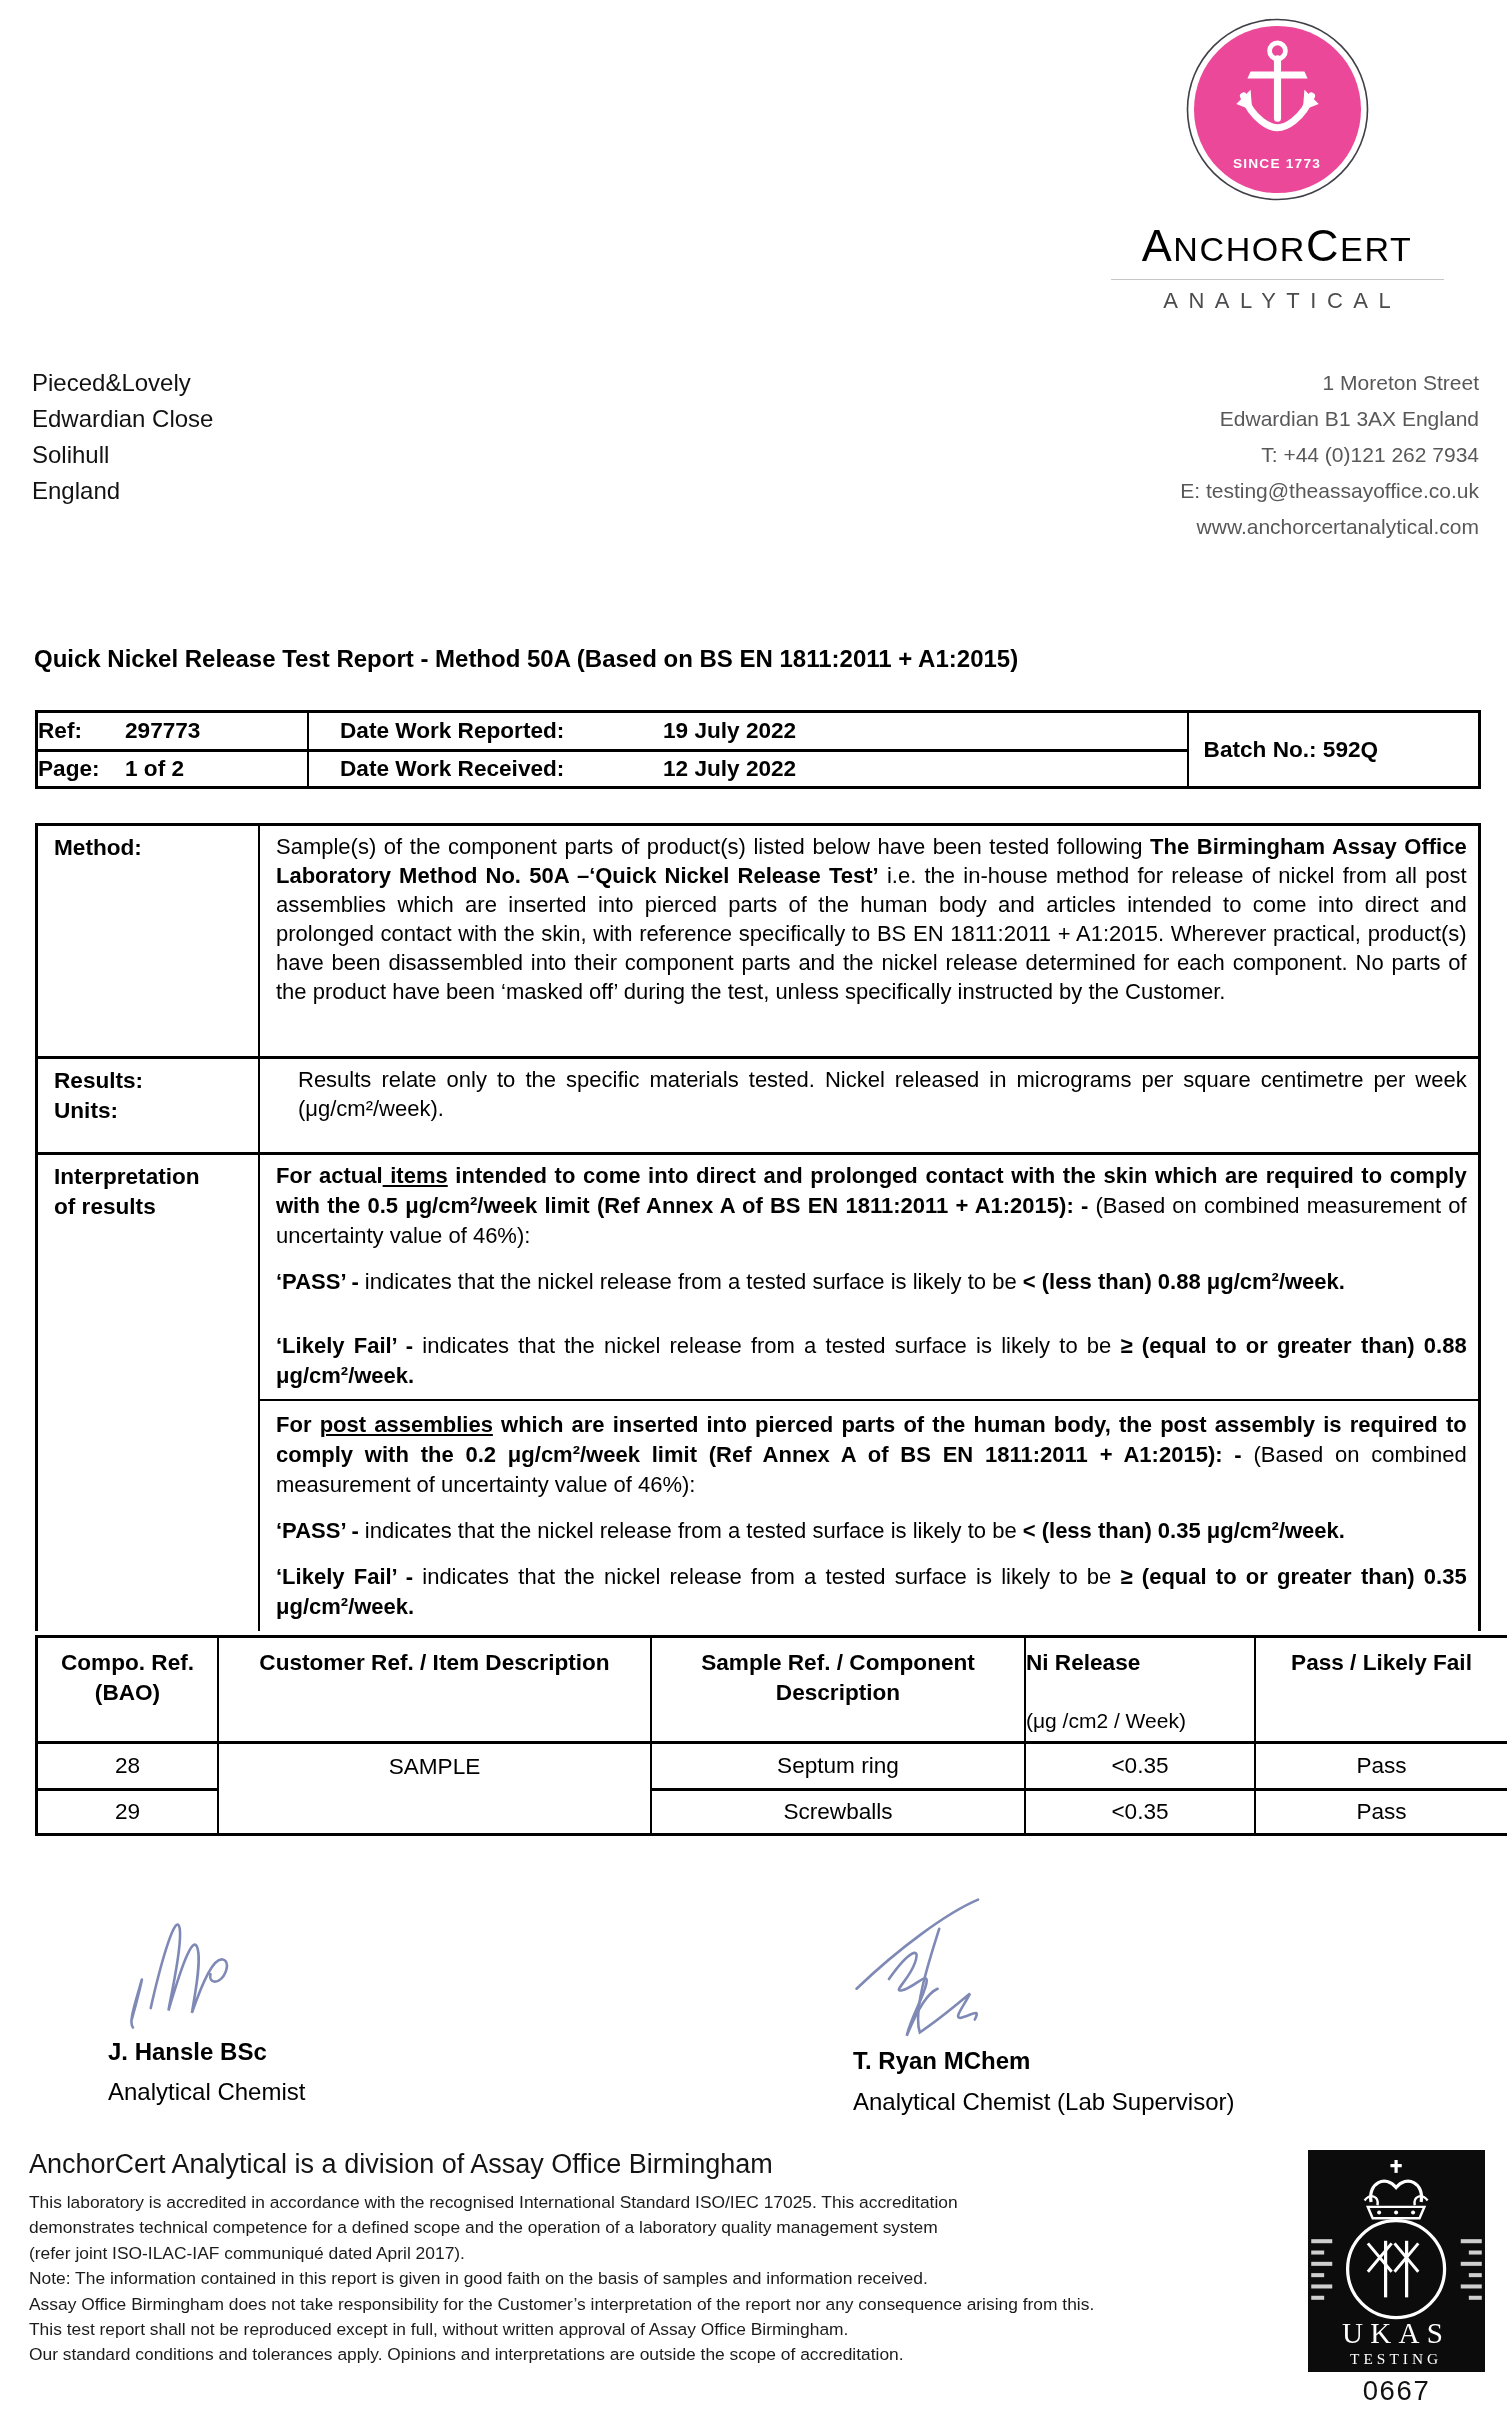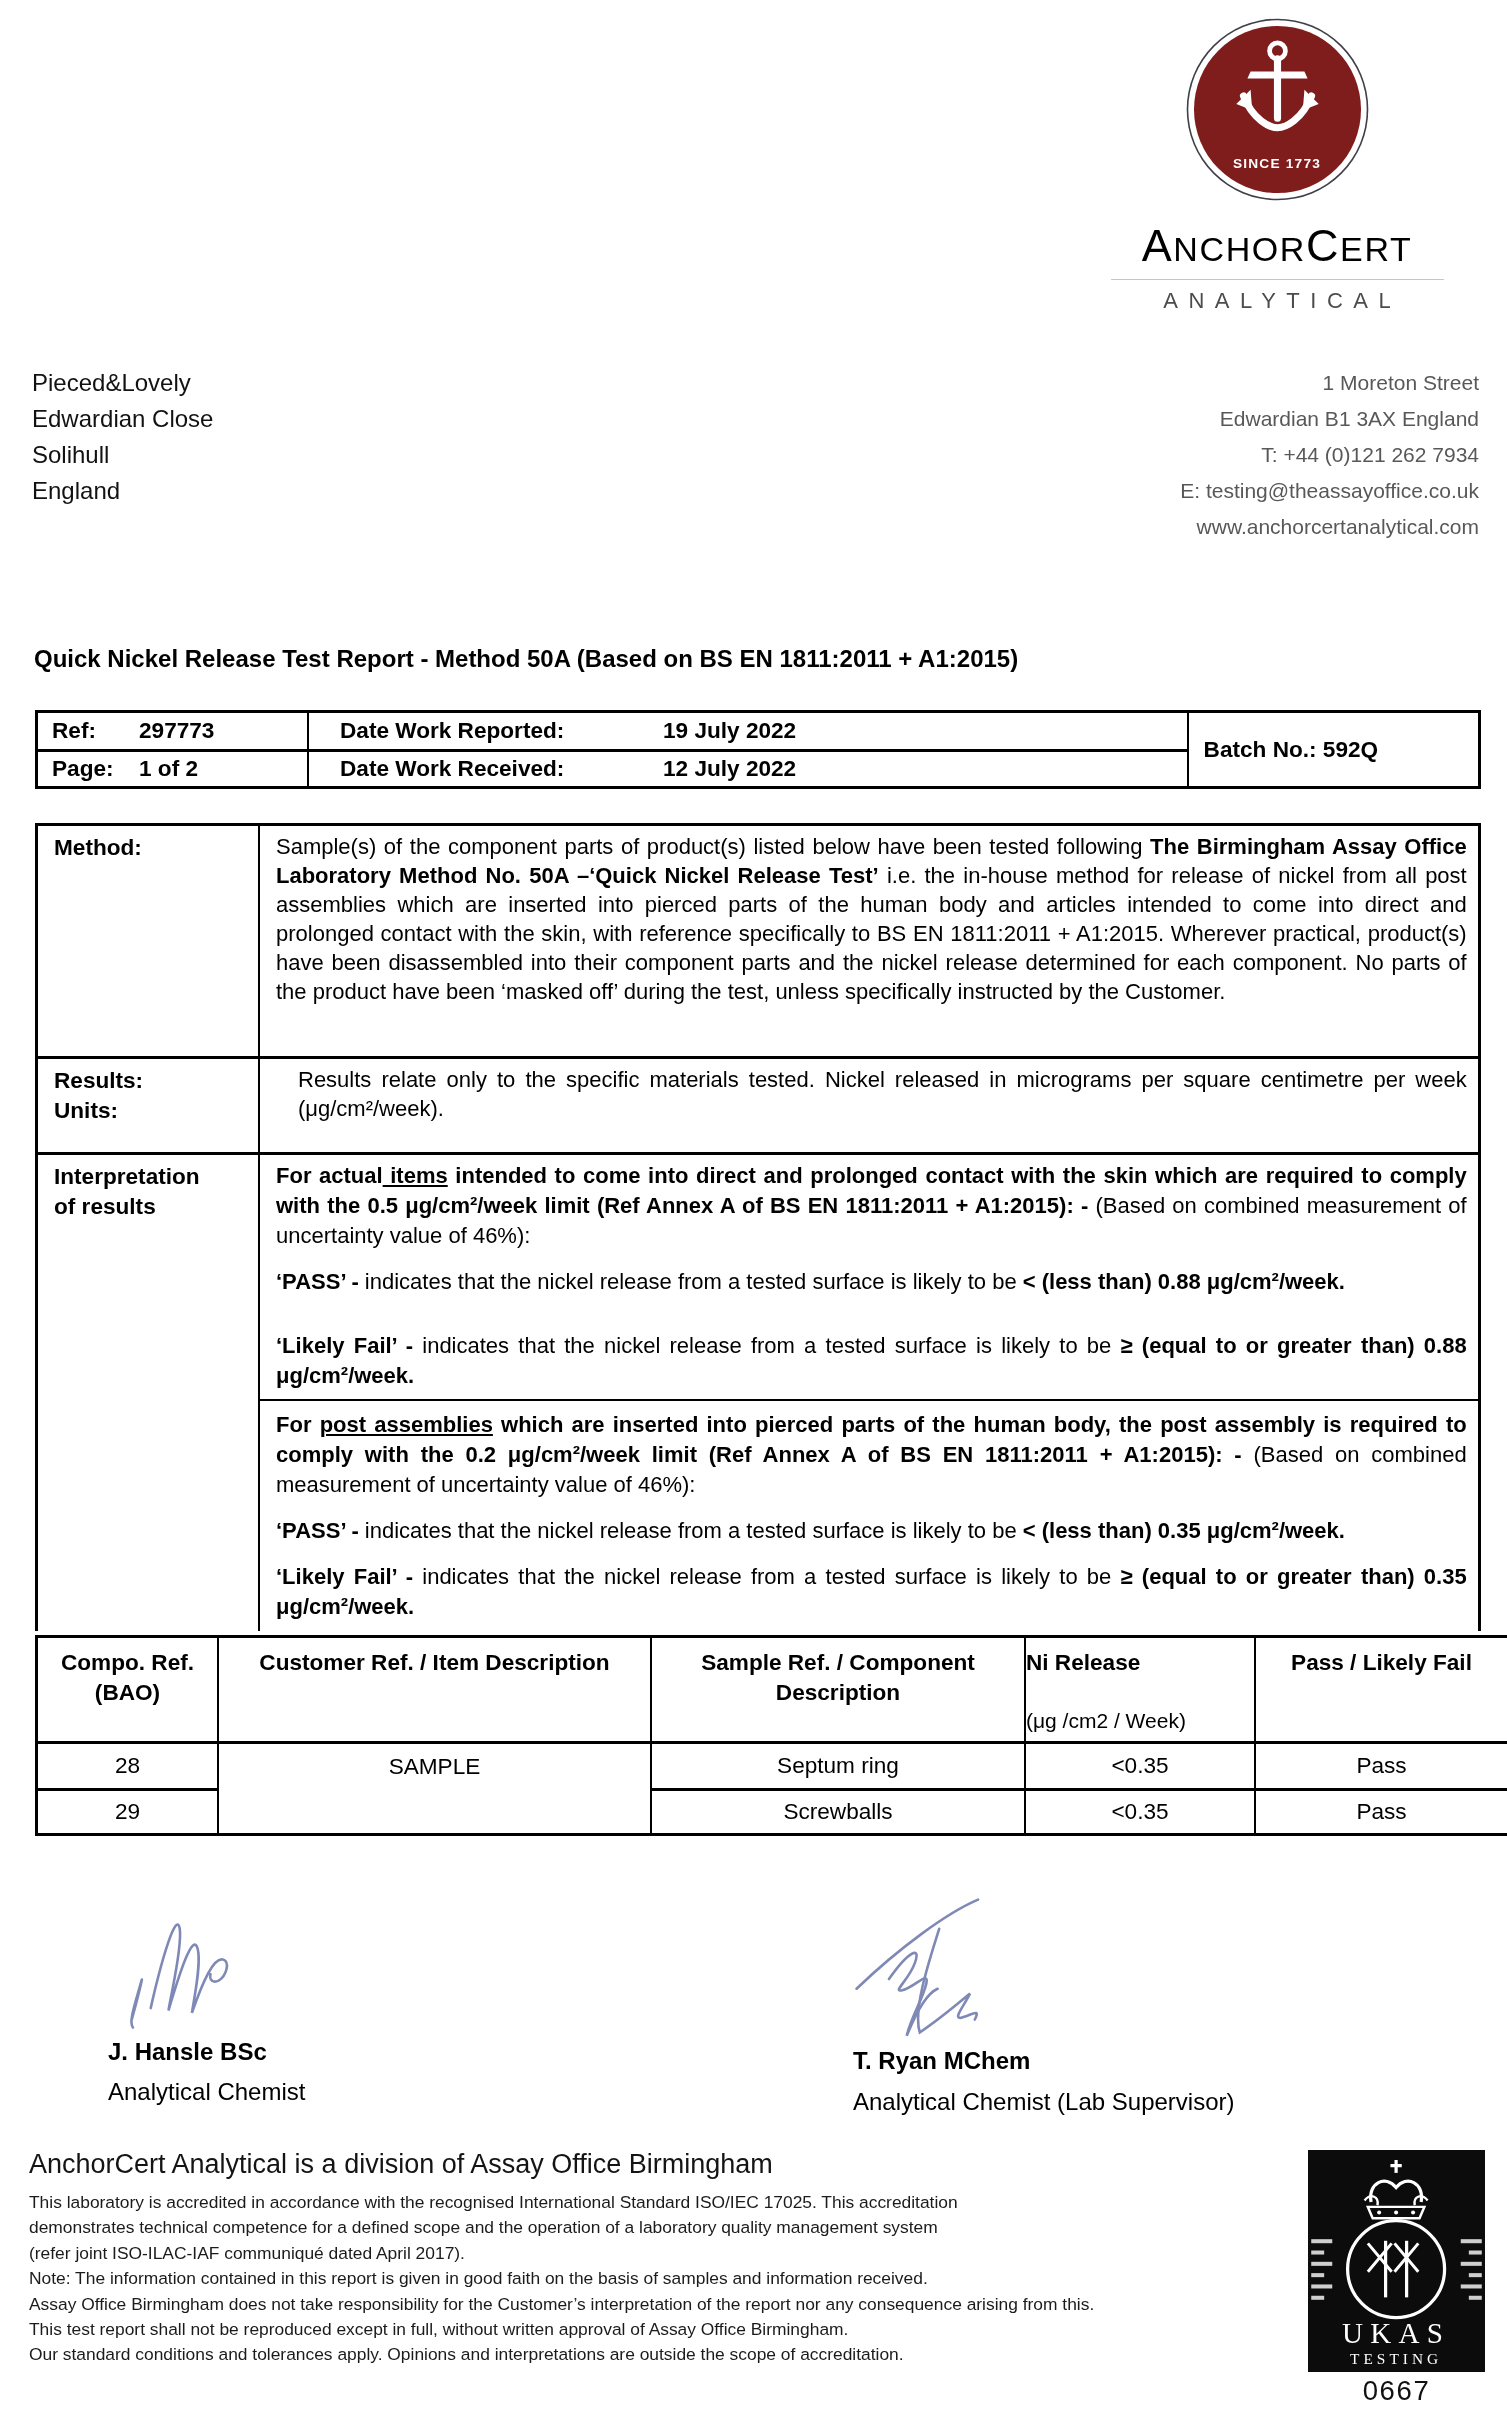--- a/index.html
+++ b/index.html
@@ -9,21 +9,21 @@
     overflow:hidden; margin:0 auto;
   }
   .abs{position:absolute;}
   .b{font-weight:bold;}
   .u{text-decoration:underline;}
 
   
   .logo-wrap{left:1075px; top:14.6px; width:404px; text-align:center;}
   .logo-disc{
     position:relative; margin:11.3px auto 0 auto; width:167px; height:167px; border-radius:50%;
-    background:#7f1d1d; box-shadow:0 0 0 5.7px #fff, 0 0 0 7.3px #3f3f47;
+    background:#ec4899; box-shadow:0 0 0 5.7px #fff, 0 0 0 7.3px #3f3f47;
   }
   .logo-disc svg{position:absolute; left:36px; top:13px;}
   .since{
     position:absolute; left:0; right:0; bottom:22px; color:#fff;
     font-size:13.7px; font-weight:bold; letter-spacing:1.2px;
   }
   .wordmark{margin-top:32px; color:#000000; letter-spacing:1.6px; line-height:42px; font-weight:500;}
   .wordmark .big{font-size:45px;}
   .wordmark span{font-size:34px;}
   .wordmark-rule{margin:1.6px auto 0 auto; width:333px; height:0.8px; background:#c6c6c6;}
@@ -35,21 +35,21 @@
 
   
   .title{left:34px; top:645px; font-size:24px; font-weight:bold;}
 
   
   .ref-table{
     left:35px; top:710px; width:1446px; border:3.2px solid #000; box-sizing:border-box;
     display:grid; grid-template-columns:269px 880px 1fr; grid-template-rows:36px 37px;
     font-size:22.6px; font-weight:bold;
   }
-  .ref-table .cell{display:flex; align-items:center; box-sizing:border-box; padding-left:14px;}
+  .ref-table .cell{display:flex; align-items:center; box-sizing:border-box; padding-left:0;}
   .ref-table .cell .lbl{display:inline-block;}
   .ref-table .c1 .lbl{width:87px;}
   .ref-table .c2{border-left:2.4px solid #000; padding-left:31px;}
   .ref-table .c2 .lbl{width:323px;}
   .ref-table .r2{border-top:3.2px solid #000;}
   .ref-table .batch{grid-column:3; grid-row:1/3; border-left:2.4px solid #000; padding-left:14.6px;}
 
   
   .main-table{
     left:35px; top:823px; width:1446px; box-sizing:border-box;

